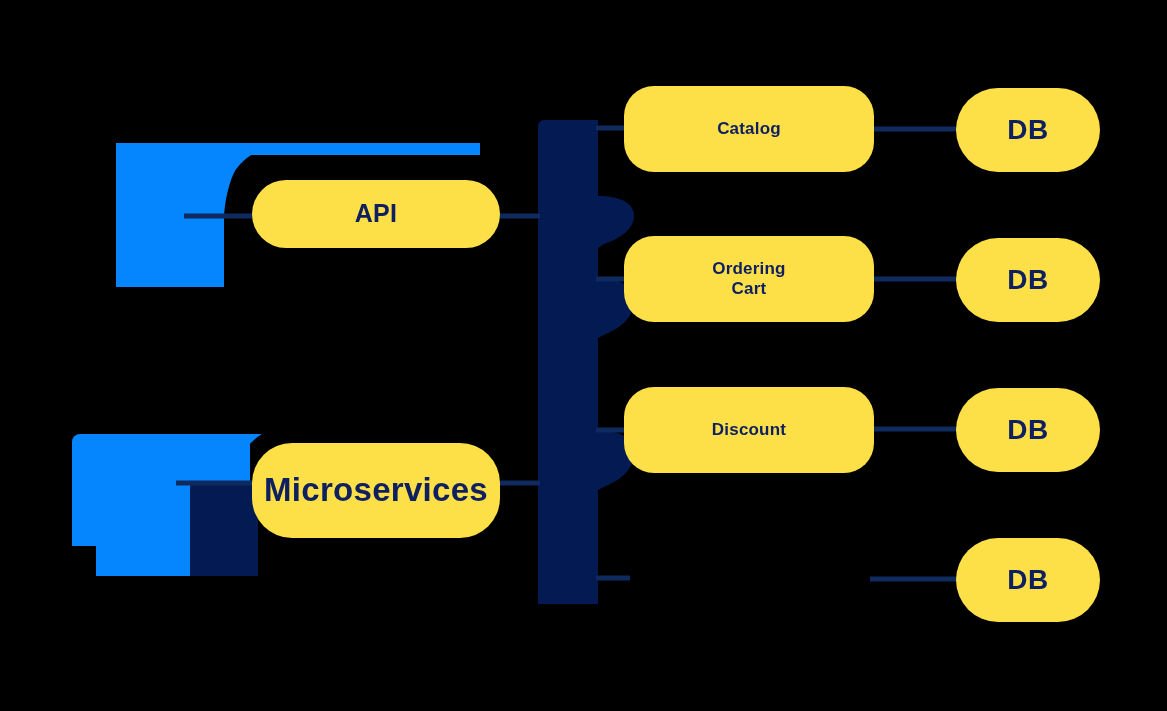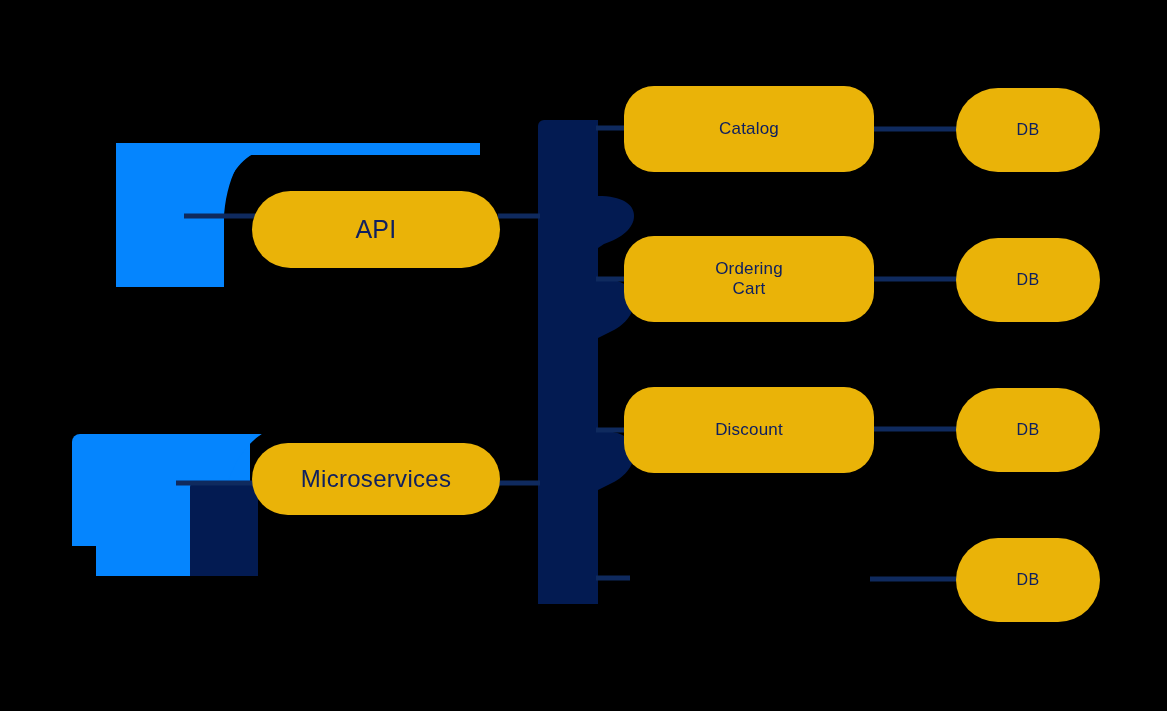--- a/index.html
+++ b/index.html
@@ -19,58 +19,58 @@
   }
   #svg-layer {
     position: absolute;
     left: 0;
     top: 0;
     width: 1167px;
     height: 711px;
   }
   .node {
     position: absolute;
-    background: #eab308;
+    background: #fde047;
     display: flex;
     align-items: center;
     justify-content: center;
     text-align: center;
     color: #0f2060;
-    font-weight: normal;
+    font-weight: bold;
     line-height: 1.18;
     box-sizing: border-box;
     white-space: pre-line;
     z-index: 5;
   }
   .node-api {
-    left: 252px; top: 191px;
-    width: 248px; height: 77px;
+    left: 252px; top: 180px;
+    width: 248px; height: 68px;
     border-radius: 39px;
     font-size: 25px;
     letter-spacing: 0.3px;
   }
   .node-micro {
     left: 252px; top: 443px;
-    width: 248px; height: 72px;
+    width: 248px; height: 95px;
     border-radius: 40px;
-    font-size: 24px;
+    font-size: 33px;
     letter-spacing: 0.3px;
   }
   .node-service {
     left: 624px;
     width: 250px; height: 86px;
     border-radius: 30px;
     font-size: 17px;
     letter-spacing: 0.2px;
   }
   .node-db {
     left: 956px;
     width: 144px; height: 84px;
     border-radius: 45px;
-    font-size: 16px;
+    font-size: 28px;
     letter-spacing: 0.5px;
   }
   .svc-0 { top: 86px; }
   .svc-1 { top: 236px; }
   .svc-2 { top: 387px; }
   .svc-3 { top: 536px; }
   .db-0 { top: 88px; }
   .db-1 { top: 238px; }
   .db-2 { top: 388px; }
   .db-3 { top: 538px; }

